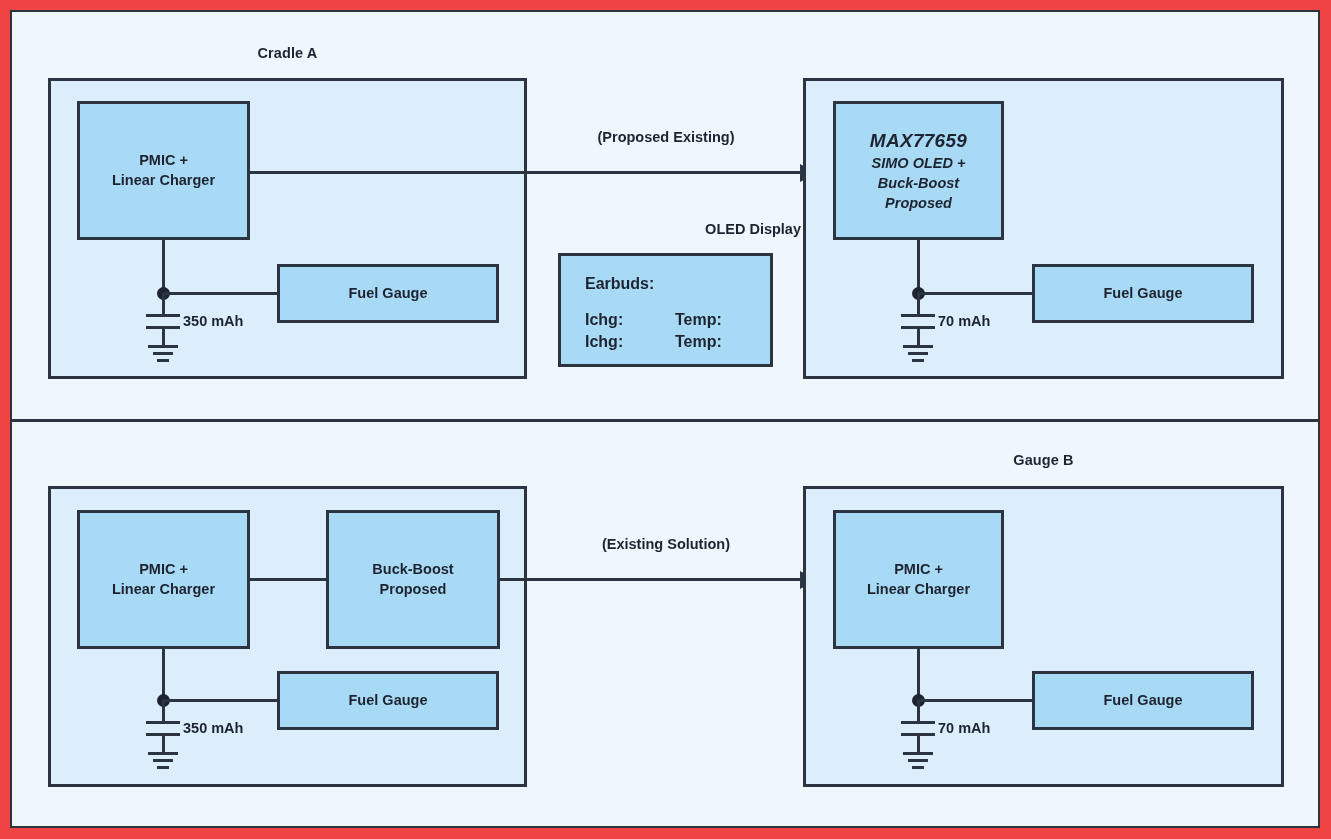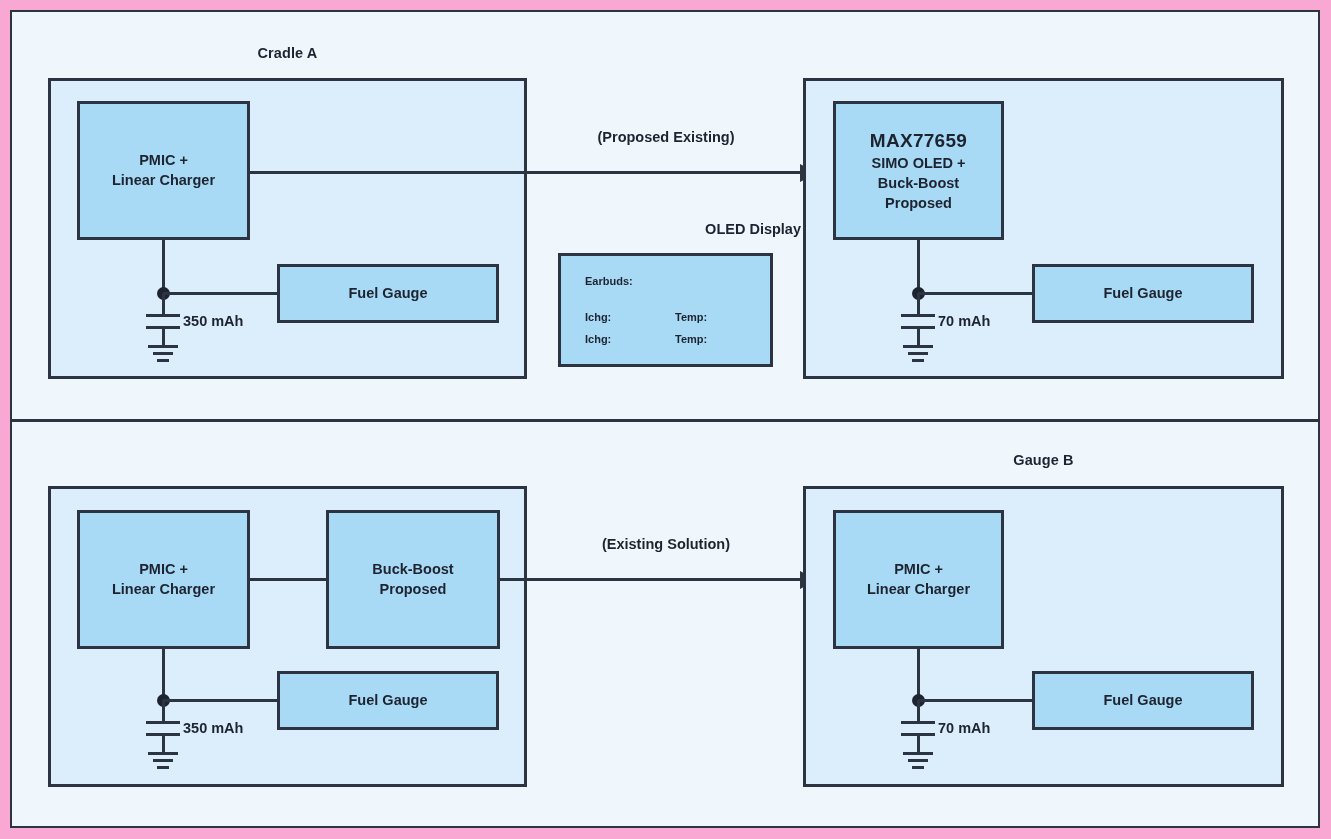--- a/index.html
+++ b/index.html
@@ -7,21 +7,21 @@
     padding: 0;
     background: #ffffff;
   }
   body {
     font-family: "Liberation Sans", sans-serif;
   }
   #canvas {
     position: relative;
     width: 1331px;
     height: 839px;
-    background: #f9a8d4;
+    background: #ef4444;
     overflow: hidden;
   }
   
   .outer-frame {
     position: absolute;
     left: 10px;
     top: 10px;
     width: 1310px;
     height: 818px;
     box-sizing: border-box;
@@ -76,21 +76,21 @@
     font-size: 19px;
     letter-spacing: 0.3px;
     margin-bottom: 1px;
   }
   
   .oled-screen {
     position: absolute;
     box-sizing: border-box;
     border: 3px solid #2b3440;
     background: #a8d9f5;
-    font-size: 11px;
+    font-size: 16px;
     font-weight: bold;
     color: #1d2430;
   }
   .oled-row {
     position: absolute;
     white-space: nowrap;
   }
   
   .wire-h {
     position: absolute;
@@ -204,21 +204,21 @@
     <div class="oled-row" style="left:24px; top:19px;">Earbuds:</div>
     <div class="oled-row" style="left:24px; top:55px;">Ichg:</div>
     <div class="oled-row" style="left:114px; top:55px;">Temp:</div>
     <div class="oled-row" style="left:24px; top:77px;">Ichg:</div>
     <div class="oled-row" style="left:114px; top:77px;">Temp:</div>
   </div>
 
 
   <div class="panel" style="left:803px; top:78px; width:481px; height:301px;"></div>
 
-  <div class="block" style="left:833px; top:101px; width:171px; height:139px;">
+  <div class="block" style="left:833px; top:101px; width:171px; height:139px;font-style:italic;">
     <div class="block-lines">
       <div class="big-line">MAX77659</div>
       <div>SIMO OLED +</div>
       <div>Buck-Boost</div>
       <div>Proposed</div>
     </div>
   </div>
 
   <div class="wire-v" style="left:917px; top:240px; height:56px;"></div>
 

